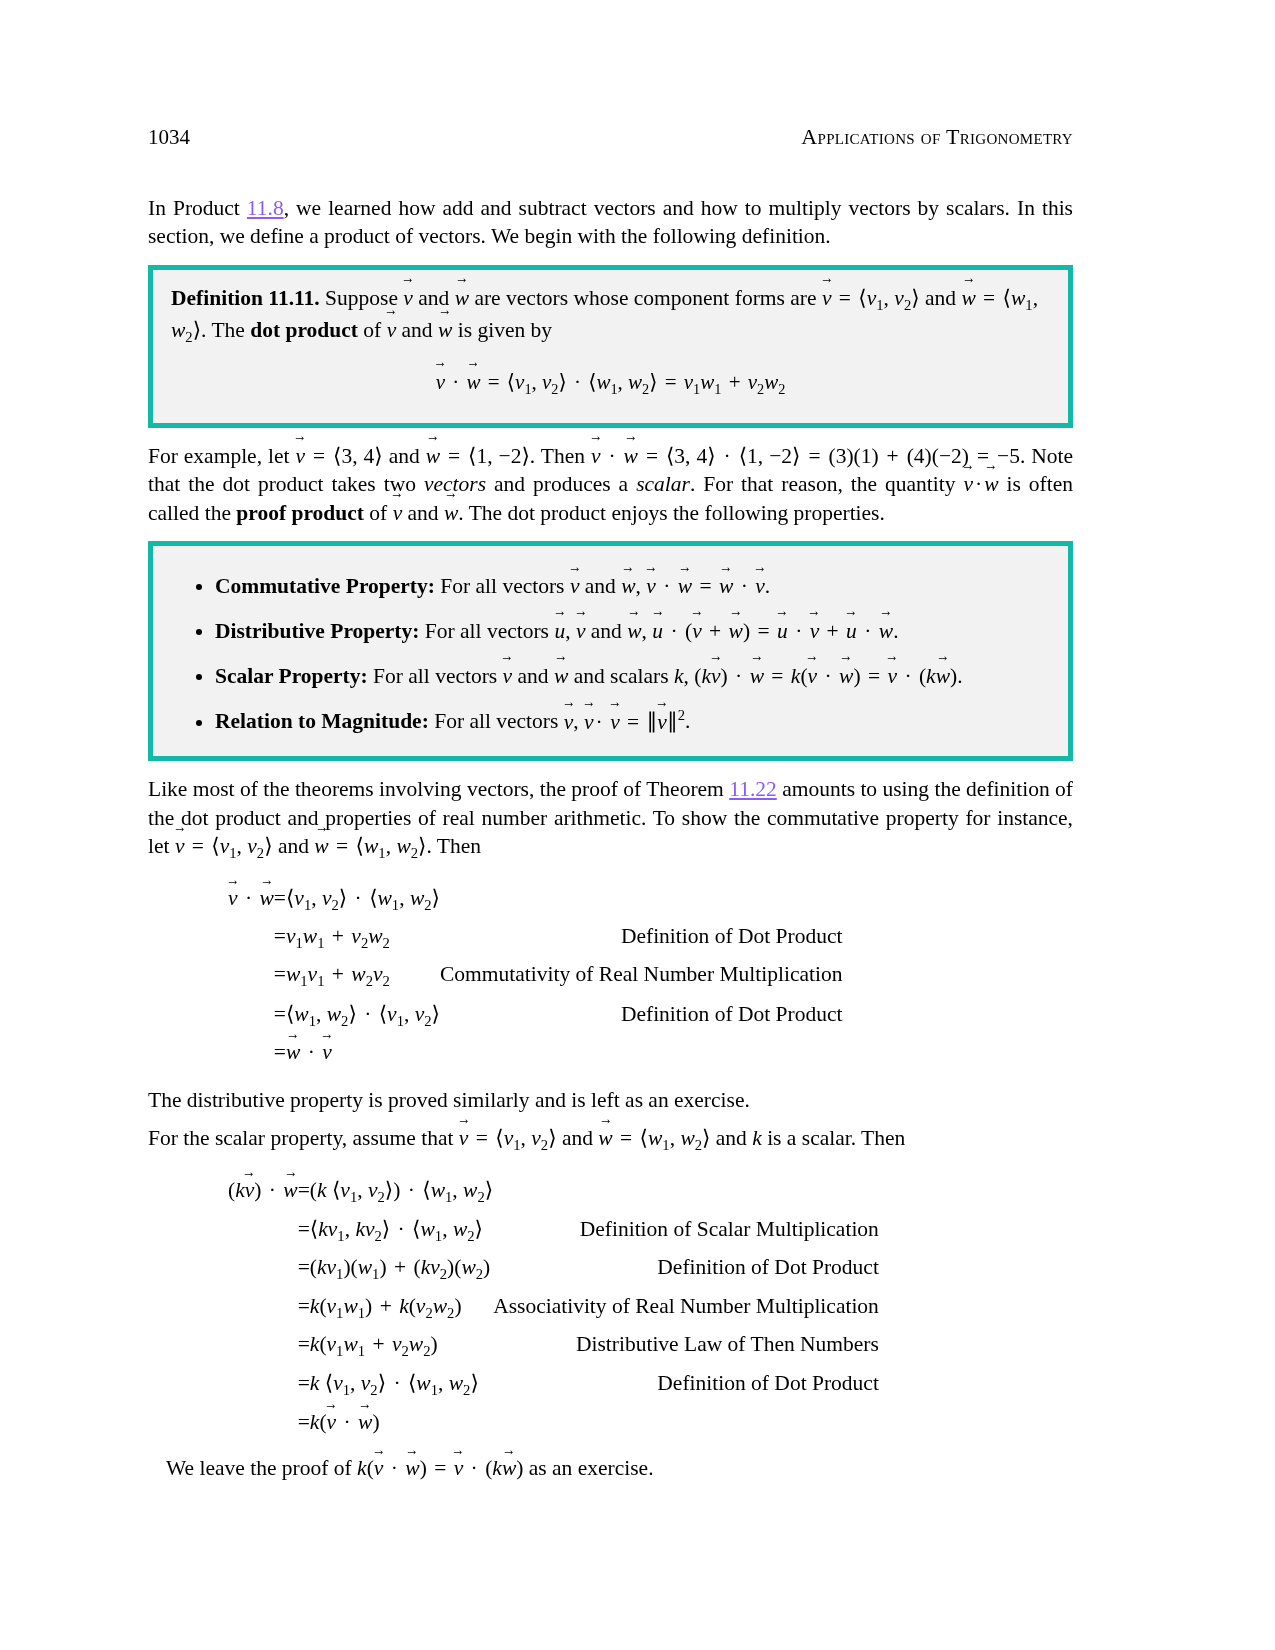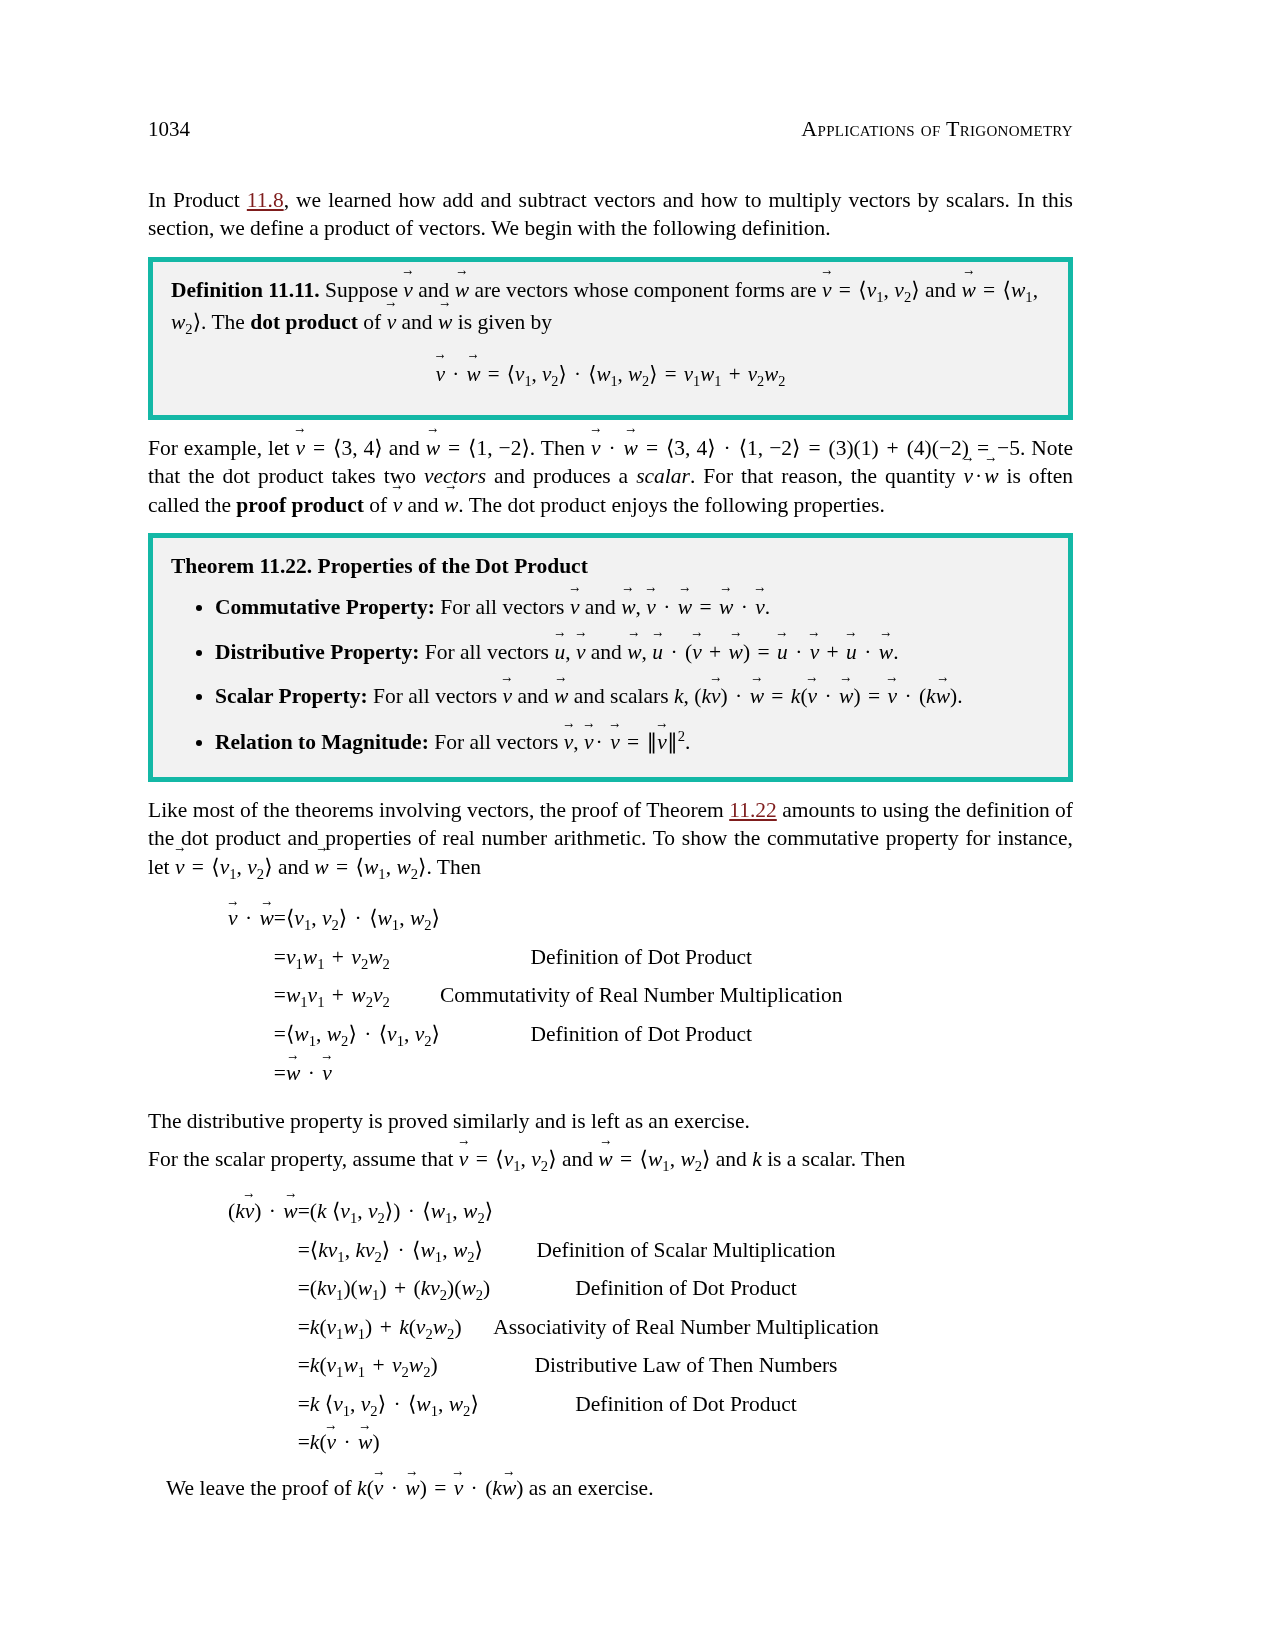--- a/index.html
+++ b/index.html
@@ -10,21 +10,21 @@
   body {
     width: 1275px;
     height: 1650px;
     font-family: "Liberation Serif", serif;
     color: #000000;
     position: relative;
   }
   .page {
     position: absolute;
     left: 148px;
-    top: 116px;
+    top: 124px;
     width: 925px;
   }
   
   .runhead {
     display: flex;
     justify-content: space-between;
     align-items: baseline;
     font-size: 21px;
     margin-bottom: 44px;
   }
@@ -47,21 +47,21 @@
     margin-right: 30px;
   }
   
   p.body {
     font-size: 21.5px;
     line-height: 1.32;
     text-align: justify;
     margin: 0 0 14px 0;
   }
   p.body.tight { margin-bottom: 10px; }
-  .link { color: #7f1d1d; }
+  .link { color: #8b5cf6; }
   .bf { font-weight: bold; }
   .it { font-style: italic; }
   
   .box {
     border: 5px solid #14b8a6;
     background: #f2f2f2;
     padding: 14px 18px 16px 18px;
     margin: 10px 0 14px 0;
     font-size: 21.5px;
     line-height: 1.34;
@@ -93,21 +93,21 @@
     font-size: 21.5px;
   }
   table.align td {
     padding: 5px 0;
     vertical-align: baseline;
     white-space: nowrap;
   }
   td.lhs { text-align: right; padding-right: 16px; }
   td.rel { text-align: center; padding: 5px 16px; }
   td.rhs { text-align: left; padding-right: 26px; }
-  td.reason { text-align: center; }
+  td.reason { text-align: right; }
   
   .vec {
     position: relative;
     display: inline-block;
     font-style: italic;
   }
   .vec::after {
     content: "\2192";
     position: absolute;
     left: 50%;
@@ -165,21 +165,20 @@
     <span class="vec">v</span> <span class="op">·</span> <span class="vec">w</span> <span class="op">=</span>
     ⟨3, 4⟩ <span class="op">·</span> ⟨1, −2⟩ <span class="op">=</span>
     (3)(1) <span class="op">+</span> (4)(−2) <span class="op">=</span> −5.
     Note that the dot product takes two <span class="it">vectors</span> and produces a <span class="it">scalar</span>.
     For that reason, the quantity <span class="vec">v</span><span class="op">·</span><span class="vec">w</span>
     is often called the <span class="bf">proof product</span> of <span class="vec">v</span> and
     <span class="vec">w</span>. The dot product enjoys the following properties.
   </p>
 
   <div class="box">
-    <div class="thm-title">Theorem 11.22. Properties of the Dot Product</div>
     <ul class="props">
       <li>
         <span class="bf">Commutative Property:</span>
         For all vectors <span class="vec">v</span> and <span class="vec">w</span>,
         <span class="vec">v</span> <span class="op">·</span> <span class="vec">w</span> <span class="op">=</span>
         <span class="vec">w</span> <span class="op">·</span> <span class="vec">v</span>.
       </li>
       <li>
         <span class="bf">Distributive Property:</span>
         For all vectors <span class="vec">u</span>, <span class="vec">v</span> and <span class="vec">w</span>,

